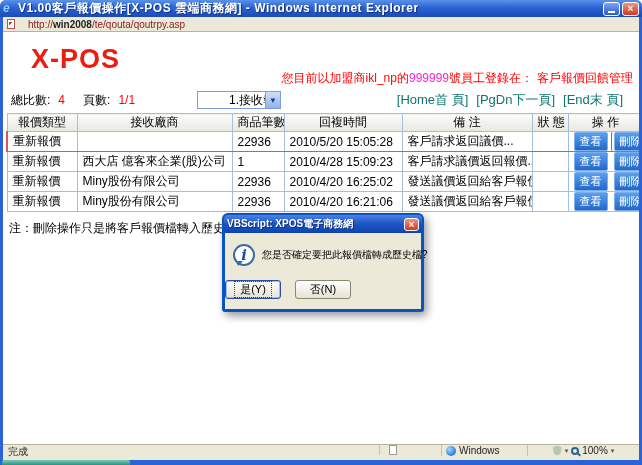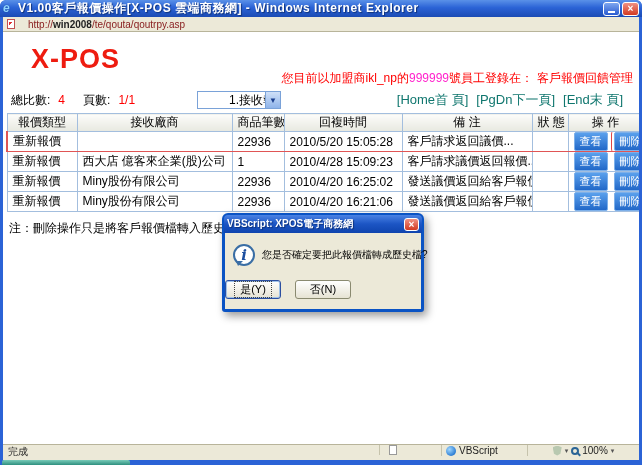--- a/index.html
+++ b/index.html
@@ -304,21 +304,21 @@
 
     <div class="statusbar">
       <span class="sb-left">完成</span>
       <span class="sb-panel sb-iconpanel">
           <span class="doc-icon"></span>
         </span>
       <span class="sb-panel sb-small"></span>
       <span class="sb-panel sb-small"></span>
       <span class="sb-panel sb-zone">
           <span class="globe-icon"></span>
-          <span>VBScript</span>
+          <span>Windows</span>
         </span>
       <span class="sb-panel sb-right">
         <span class="shield-icon"></span>
         <span class="sb-arrow">▾</span>
         <span class="mag-icon"></span>
         <span>100%</span>
         <span class="sb-arrow">▾</span>
       </span>
     </div>
 

